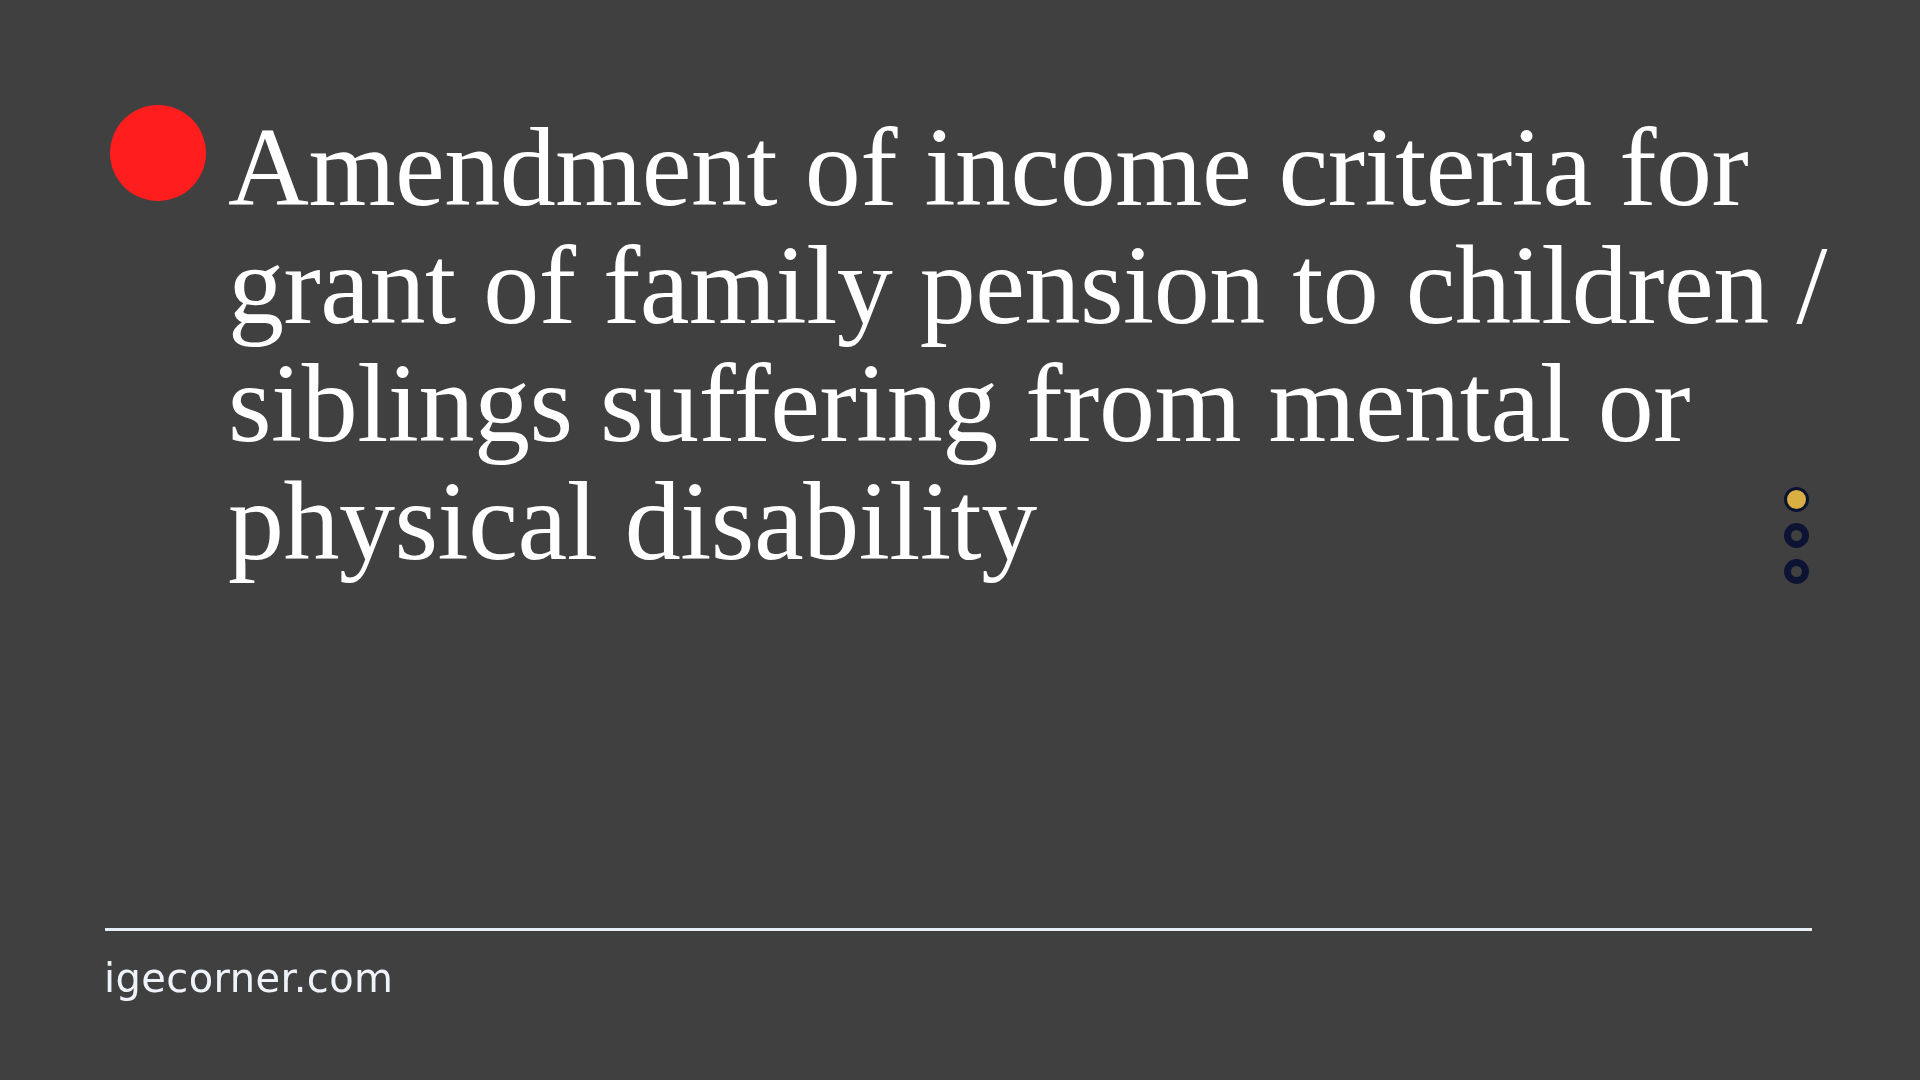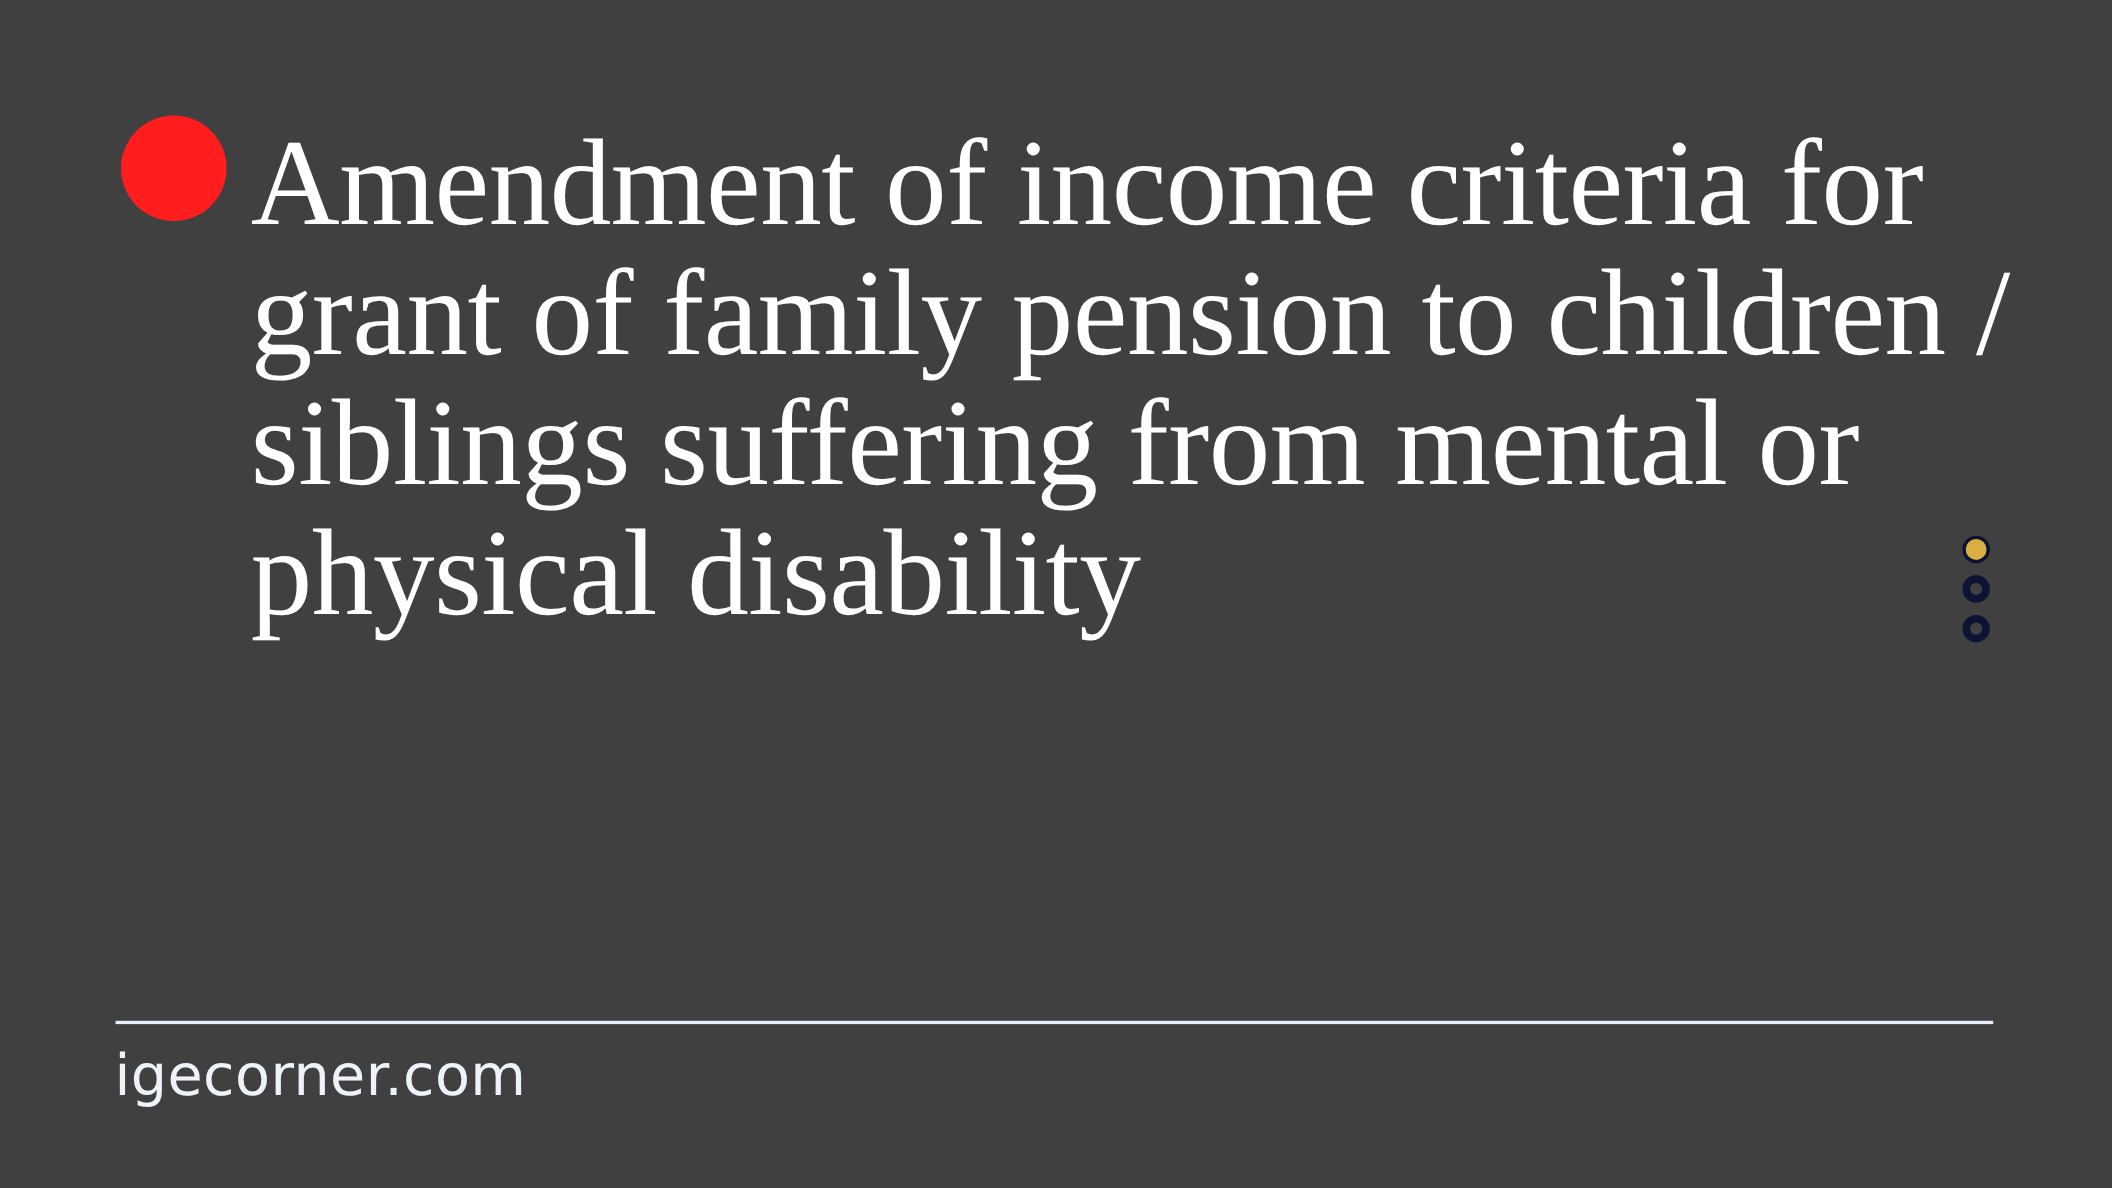--- a/index.html
+++ b/index.html
@@ -80,21 +80,21 @@
     width: 1707px;
     height: 3px;
     background: #E8EEF7;
   }
   #footer-text {
     position: absolute;
     left: 104px;
     top: 955px;
     color: #EEF3FA;
     font-family: "DejaVu Sans", "Liberation Sans", sans-serif;
-    font-size: 52px;
+    font-size: 40px;
     line-height: 46px;
     font-weight: 400;
     letter-spacing: 0.4px;
   }
 </style>
 </head>
 <body>
 
 <div id="slide">
 

